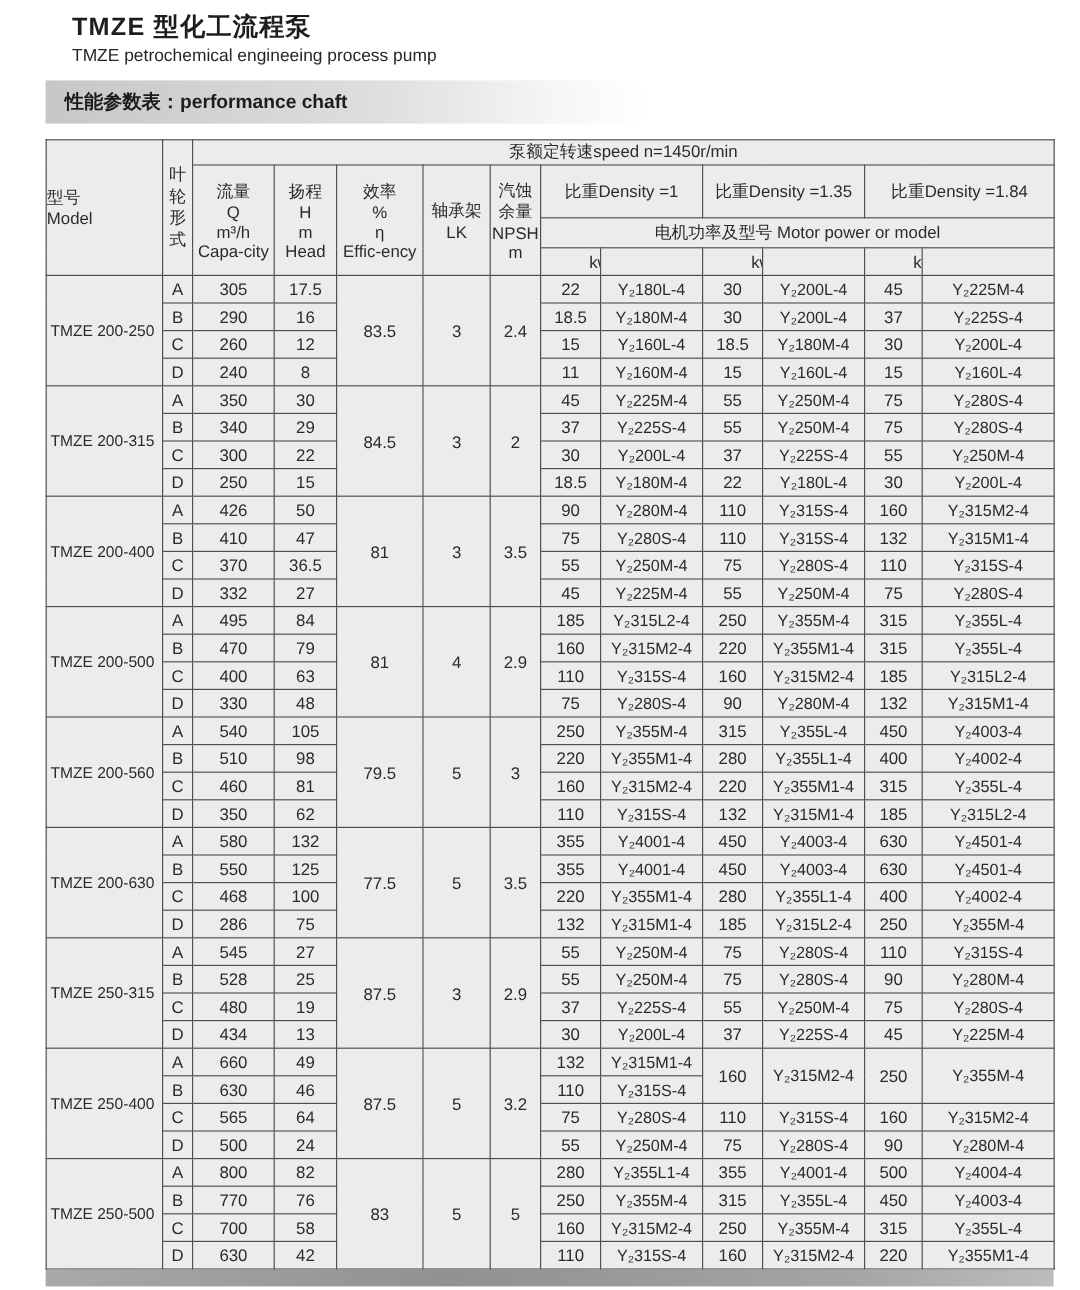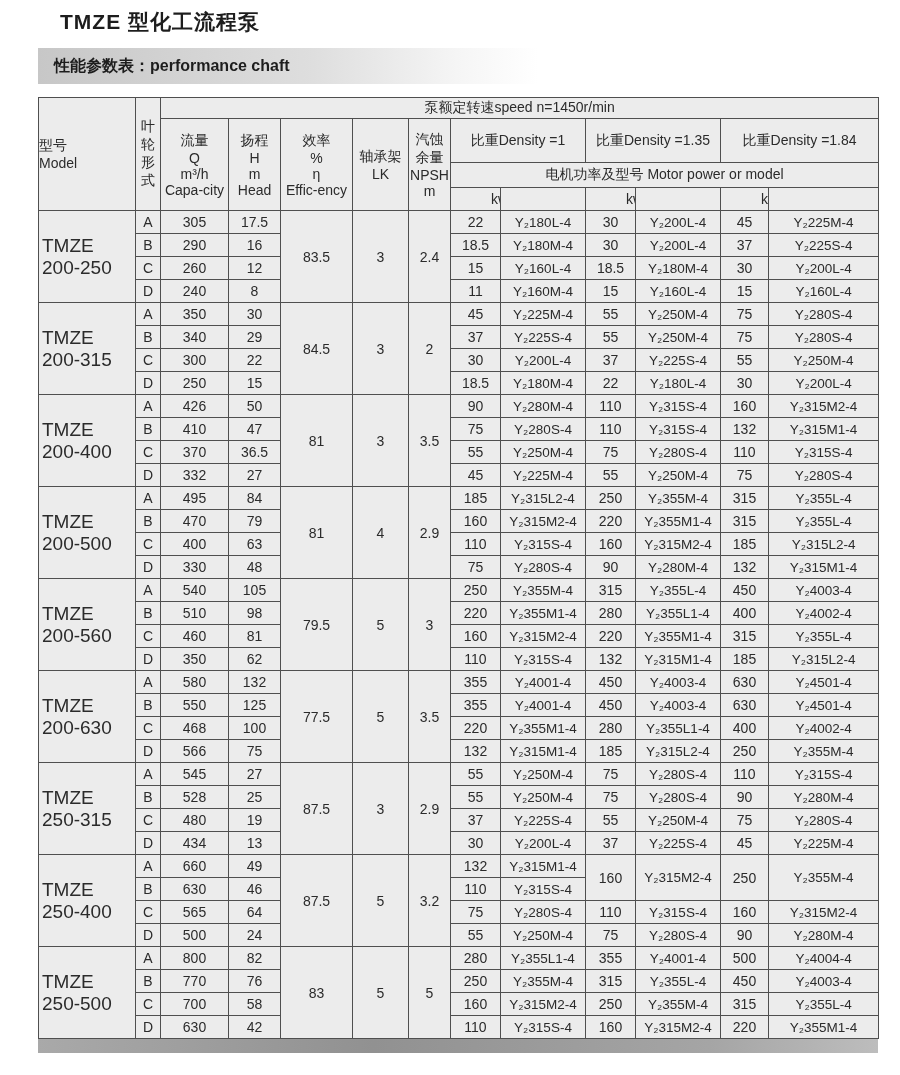--- a/index.html
+++ b/index.html
@@ -37,33 +37,34 @@
     white-space:pre-line;
     overflow:hidden;
     padding:0;
   }
   thead tr.r1 th { height:21px;margin-top:16px; }
   thead tr.r2 th.density { height:44px; }
   thead tr.r3 th { height:25px; }
   thead tr.r4 th { height:23px;padding-left:40px; }
   th.model-h { text-align:left; padding-left:0; }
   tbody td { height:23px; }
-  td.model-cell { text-align:left; padding-left:3px; font-size:19px; }
+  td.model-cell { text-align:left; padding-left:3px; font-size:13px; }
   td.motor-model-cell { font-size:13.5px; }
   .bottom-bar {
     margin:0 0 0 38px;
     width:840px; height:14px;
     background:linear-gradient(to right,#a9a9a9,#919191 40%,#a5a5a5 80%,#bdbdbd);
   }
 </style>
 </head>
 <body>
 
 <div class="titles">
   <div class="title-cn">TMZE 型化工流程泵</div>
+  <div class="title-en">TMZE petrochemical engineeing process pump</div>
 </div>
 
 <div class="section-bar">
   <span>性能参数表：performance chaft</span>
 </div>
 
 <table>
   <colgroup>
     <col style="width:97px">
       <col style="width:25px">
@@ -397,21 +398,21 @@
         <td>100</td>
         <td>220</td>
         <td class="motor-model-cell">Y₂355M1-4</td>
         <td>280</td>
         <td class="motor-model-cell">Y₂355L1-4</td>
         <td>400</td>
         <td class="motor-model-cell">Y₂4002-4</td>
       </tr>
       <tr>
         <td>D</td>
-        <td>566</td>
+        <td>286</td>
         <td>75</td>
         <td>132</td>
         <td class="motor-model-cell">Y₂315M1-4</td>
         <td>185</td>
         <td class="motor-model-cell">Y₂315L2-4</td>
         <td>250</td>
         <td class="motor-model-cell">Y₂355M-4</td>
       </tr>
       <tr>
         <td rowspan="4" class="model-cell">TMZE 250-315</td>

